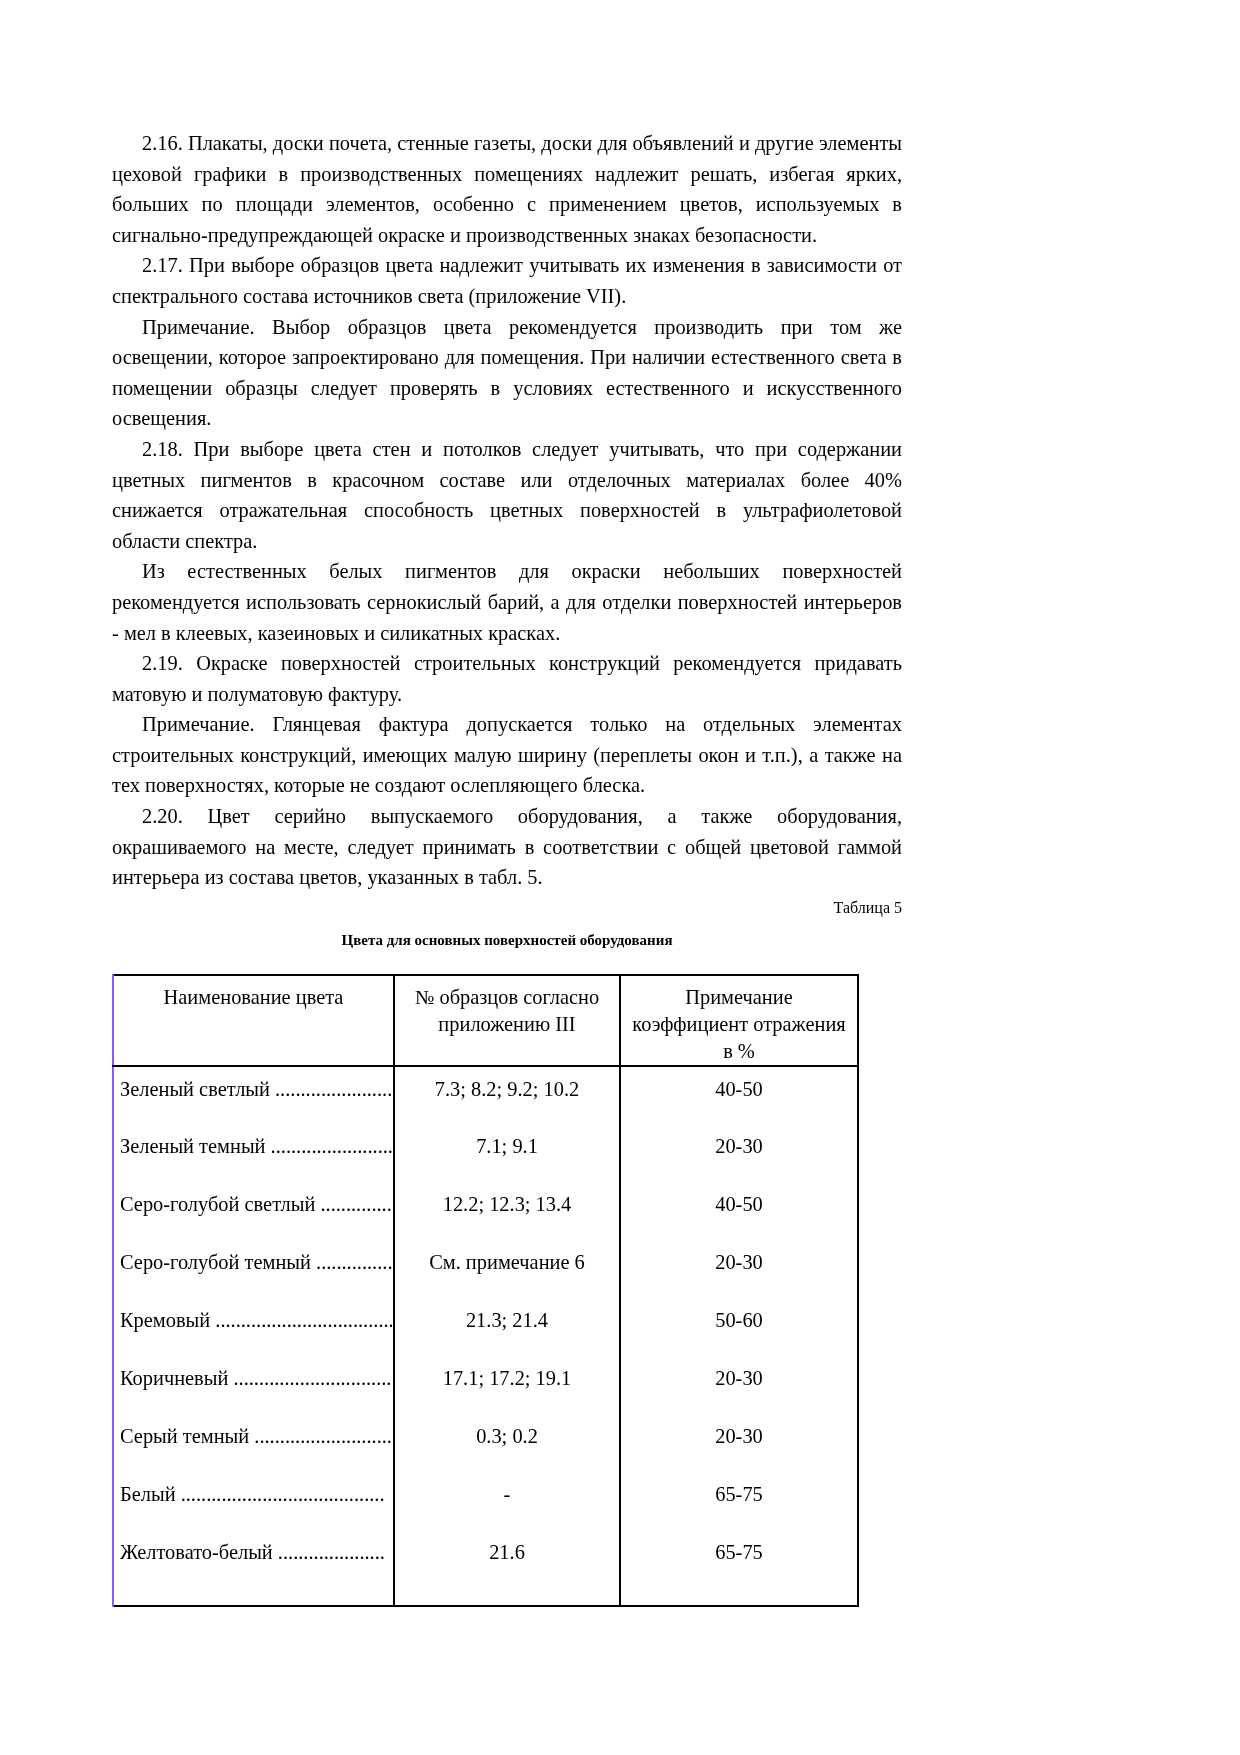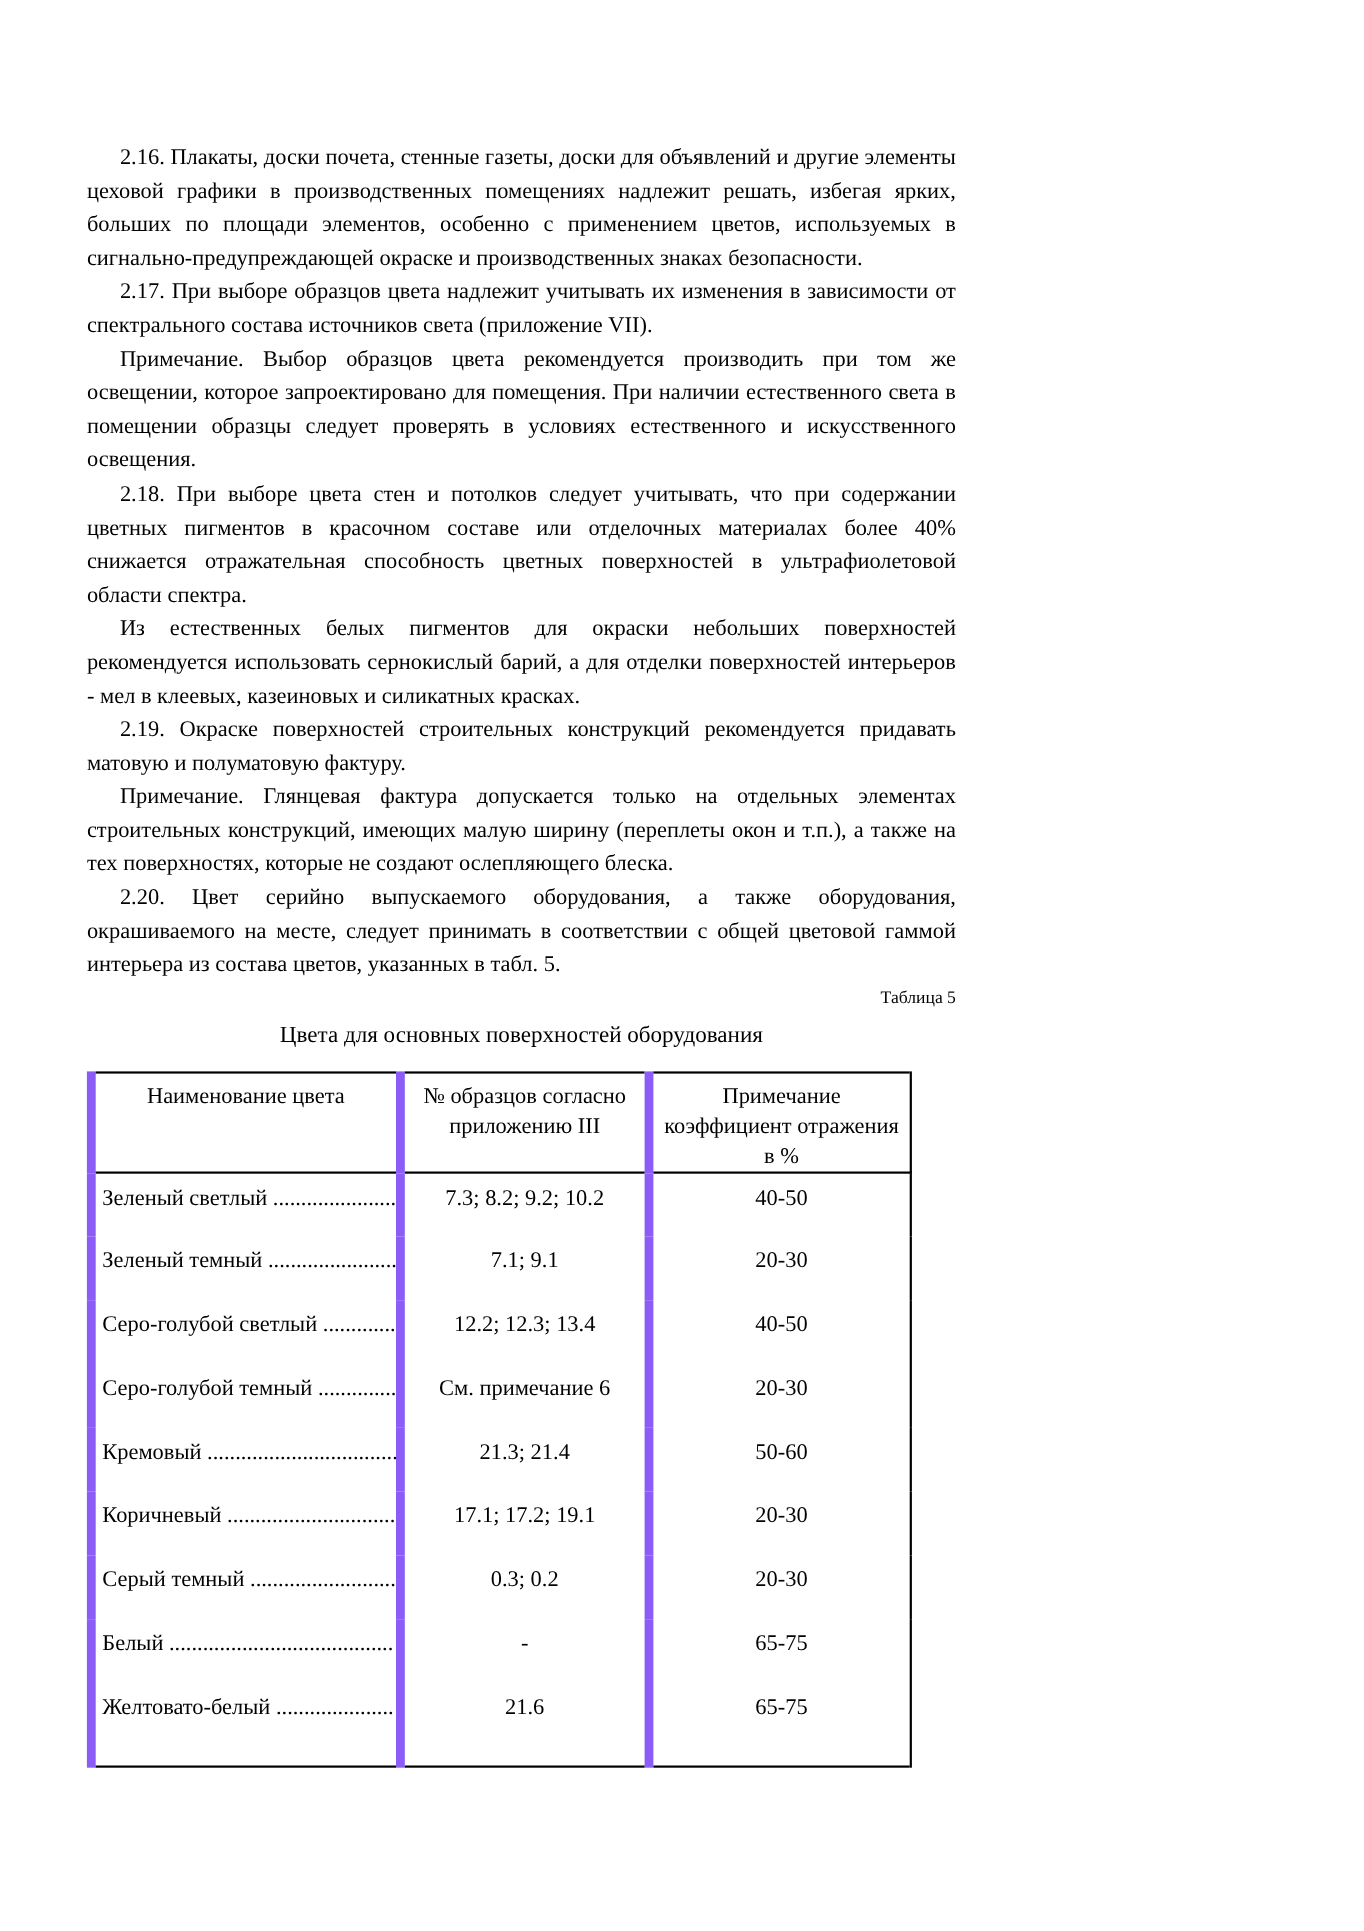--- a/index.html
+++ b/index.html
@@ -16,21 +16,21 @@
     position: relative;
     overflow: hidden;
   }
   .page {
     position: absolute;
     left: 0;
     top: 0;
     width: 1240px;
     height: 1755px;
     box-sizing: border-box;
-    padding: 128px 168px 0 79px;
+    padding: 128px 168px 0 112px;
   }
   .content {
     width: 790px;
   }
   p.para {
     margin: 0;
     font-size: 20.4px;
     line-height: 30.6px;
     text-align: justify;
     text-indent: 30px;
@@ -41,42 +41,42 @@
 
   .tbl-label {
     margin: 0;
     font-size: 16px;
     line-height: 30.6px;
     text-align: right;
     text-indent: 0;
   }
   .tbl-title {
     margin: 0;
-    font-size: 21px;
+    font-size: 15px;
     line-height: 30.6px;
-    font-weight: normal;
+    font-weight: bold;
     text-align: center;
     text-indent: 0;
     padding-top: 2px;
   }
 
   table.data-table {
     border-collapse: collapse;
     width: 745px;
     margin: 18px 0 0 0;
     table-layout: fixed;
     border: 2px solid #000;
   }
   table.data-table col.c1 { width: 281px; }
   table.data-table col.c2 { width: 226px; }
   table.data-table col.c3 { width: 238px; }
 
   table.data-table th,
   table.data-table td {
-    border-left: 8px solid #8b5cf6;
+    border-left: 2px solid #8b5cf6;
     border-right: 2px solid #000;
     border-top: none;
     border-bottom: none;
     font-weight: normal;
     font-size: 20.4px;
     line-height: 27px;
     padding: 0;
     vertical-align: top;
     border-radius: 21px;
   }

